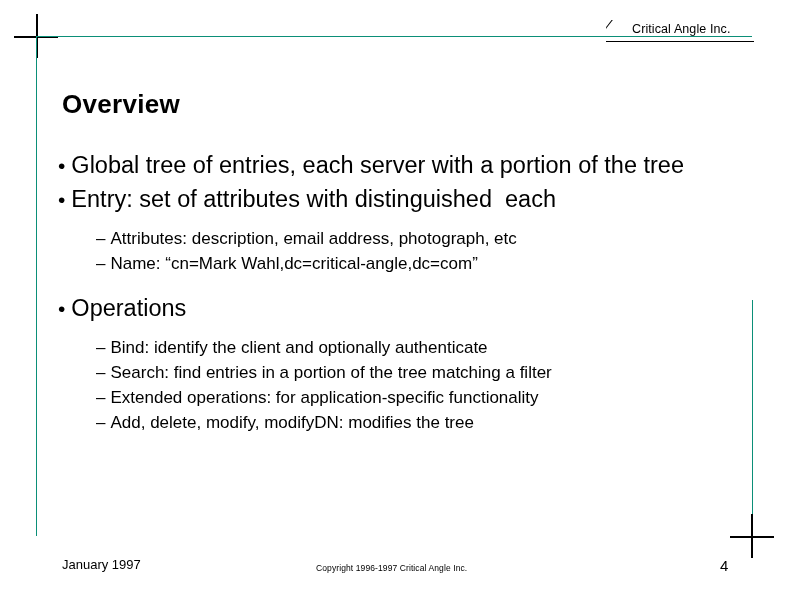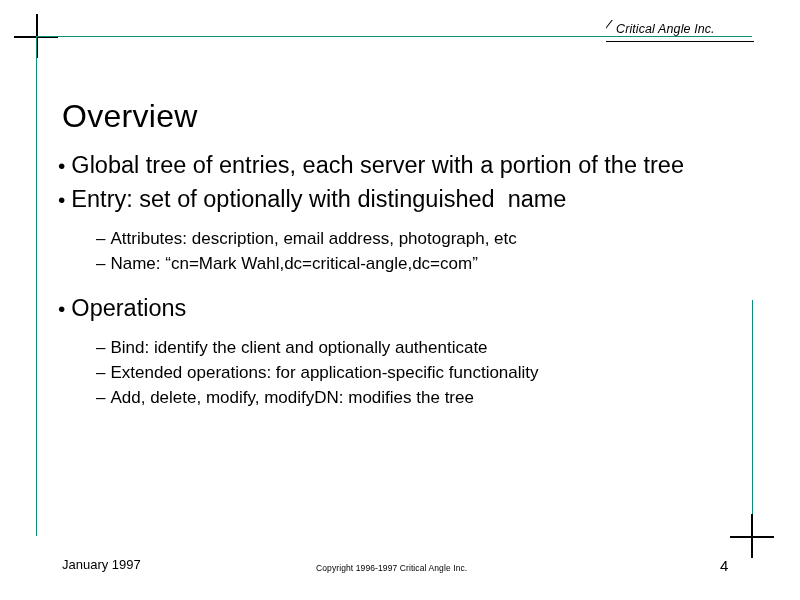--- a/index.html
+++ b/index.html
@@ -82,26 +82,25 @@
   
   .stamp {
     position: absolute;
     left: 606px;
     top: 20px;
     width: 148px;
     height: 24px;
   }
   .stamp-label {
     position: absolute;
-    left: 10px;
+    left: 26px;
     top: 2px;
     font-size: 12.5px;
     letter-spacing: 0.1px;
     white-space: nowrap;
-    font-style: italic;
   }
   .stamp-underline {
     position: absolute;
     left: 0px;
     top: 21px;
     width: 148px;
     height: 1px;
     background: #000000;
   }
   .stamp-slash {
@@ -121,23 +120,23 @@
     height: 1px;
     background: #000000;
     transform: rotate(-52deg);
     transform-origin: left center;
   }
 
   
   .title {
     position: absolute;
     left: 62px;
-    top: 72px;
-    font-size: 32px;
-    font-weight: normal;
+    top: 64px;
+    font-size: 26px;
+    font-weight: bold;
     line-height: 46px;
     letter-spacing: 0.3px;
   }
 
   
   .body {
     position: absolute;
     left: 58px;
     top: 150px;
     width: 690px;
@@ -212,36 +211,37 @@
     <div class="stamp-underline"></div>
   </div>
 
   <h1 class="title">Overview</h1>
 
   <div class="body">
 
 
     <p class="l1 l1-wrap"><span class="bullet">•</span><span>Global tree of entries, each server with a portion of the tree</span></p>
 
-    <p class="l1"><span class="bullet">•</span><span>Entry: set of optionally with distinguished  name</span></p>
+    <p class="l1"><span class="bullet">•</span><span>Entry: set of attributes with distinguished  each</span></p>
 
     <div class="gap-sm"></div>
 
     <p class="l2"><span class="dash">–</span><span>Attributes: description, email address, photograph, etc</span></p>
 
     <p class="l2"><span class="dash">–</span><span>Name: “cn=Mark Wahl,dc=critical-angle,dc=com”</span></p>
 
     <div class="gap-md"></div>
 
     <p class="l1"><span class="bullet">•</span><span>Operations</span></p>
 
     <div class="gap-sm"></div>
 
     <p class="l2"><span class="dash">–</span><span>Bind: identify the client and optionally authenticate</span></p>
 
+    <p class="l2"><span class="dash">–</span><span>Search: find entries in a portion of the tree matching a filter</span></p>
 
     <p class="l2"><span class="dash">–</span><span>Extended operations: for application-specific functionality</span></p>
 
     <p class="l2"><span class="dash">–</span><span>Add, delete, modify, modifyDN: modifies the tree</span></p>
 
   </div>
 
   <div class="footer-date">January 1997</div>
   <div class="footer-copy">Copyright 1996-1997 Critical Angle Inc.</div>
   <div class="footer-page">4</div>

